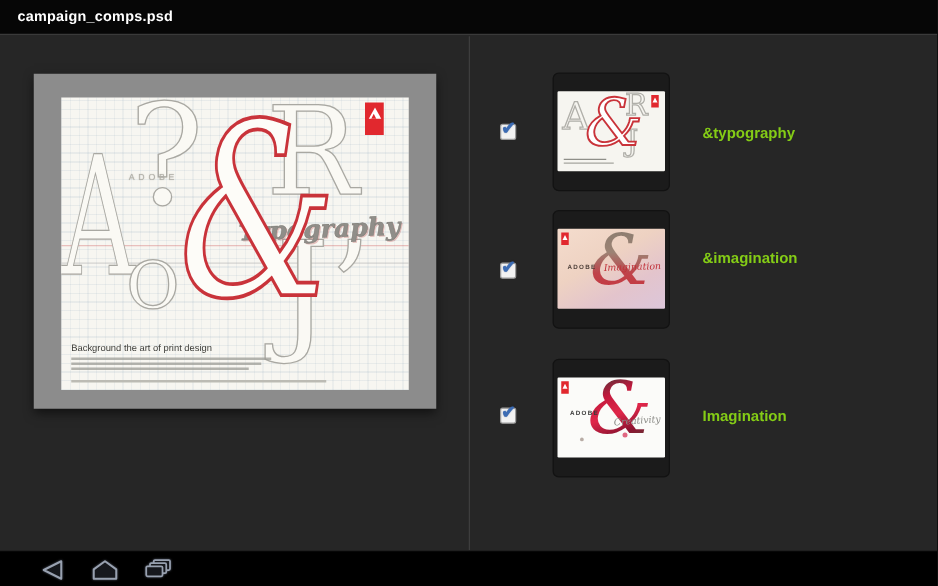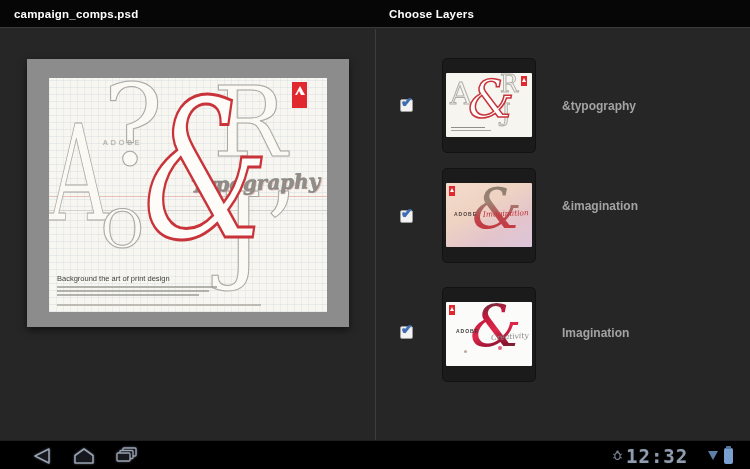--- a/index.html
+++ b/index.html
@@ -100,21 +100,21 @@
   .art { position:absolute; left:3px; top:14px; width:86px; height:64px; overflow:hidden; border-radius:1px; }
   .amp-mini { position:absolute; font-family:"DejaVu Serif", serif; font-style:italic; line-height:.85; }
   .mini-logo { position:absolute; width:6px; height:10px; background:#e1282e; }
   .mini-logo::before {
     content:""; position:absolute; left:1px; top:2px;
     border-left:2px solid transparent; border-right:2px solid transparent;
     border-bottom:4px solid #fff;
   }
   .layer-label {
     position:absolute; left:562px; height:16px; line-height:16px;
-    color:#a3a3a3; font-size:12px; font-weight:bold;
+    color:#84cc16; font-size:12px; font-weight:bold;
   }
 
   
   .art-typo { background:#f6f5f0; }
   .art-typo .m-amp { left:22px; top:4px; font-size:52px; color:#fff;
                      -webkit-text-stroke:1.5px #c9333a; }
   .art-typo .m-gray { position:absolute; font-family:"DejaVu Serif", serif; color:#f6f5f0;
                       -webkit-text-stroke:1px #b0afa9; line-height:.85; }
   .art-typo .m-a { left:4px;  top:8px;  font-size:30px; }
   .art-typo .m-r { left:54px; top:1px;  font-size:24px; }
@@ -185,21 +185,20 @@
     background:#55779f; border-radius:1px 1px 0 0;
   }
 </style>
 </head>
 <body>
 
 <div class="screen">
 
   <div class="topbar">
     <div class="bar-title left">campaign_comps.psd</div>
-    <div class="bar-title right">Choose Layers</div>
   </div>
   <div class="vdivider"></div>
 
   <div class="frame">
     <div class="poster">
       <div class="guide g1"></div>
       <div class="guide g2"></div>
       <div class="ltr l-a">A</div>
       <div class="ltr l-q">?</div>
       <div class="ltr l-o">O</div>
@@ -273,28 +272,15 @@
       </svg>
     </div>
     <div class="navbtn nav-recents">
       <svg width="28" height="20" viewBox="0 0 28 20">
         <rect x="11" y="2" width="13" height="8" rx="1" fill="#16181d" stroke="#98a1b0" stroke-width="1.4"></rect>
         <rect x="8" y="4.5" width="13" height="8" rx="1" fill="#16181d" stroke="#98a1b0" stroke-width="1.4"></rect>
         <rect x="5" y="7" width="13" height="8" rx="1" fill="#16181d" stroke="#98a1b0" stroke-width="1.4"></rect>
       </svg>
     </div>
 
-    <div class="status-cluster">
-      <svg class="bug-icon" width="11" height="11" viewBox="0 0 11 11">
-        <ellipse cx="5.5" cy="6" rx="2.6" ry="3.4" fill="none" stroke="#7d8799" stroke-width="1.1"></ellipse>
-        <circle cx="5.5" cy="1.8" r="1.2" fill="#7d8799"></circle>
-        <line x1="1" y1="4" x2="3" y2="5" stroke="#7d8799" stroke-width="0.9"></line>
-        <line x1="1" y1="8" x2="3" y2="7.5" stroke="#7d8799" stroke-width="0.9"></line>
-        <line x1="10" y1="4" x2="8" y2="5" stroke="#7d8799" stroke-width="0.9"></line>
-        <line x1="10" y1="8" x2="8" y2="7.5" stroke="#7d8799" stroke-width="0.9"></line>
-      </svg>
-      <div class="clock">12:32</div>
-      <div class="signal-icon"></div>
-      <div class="battery-icon"></div>
-    </div>
   </div>
 
 </div>
 
 </body></html>

